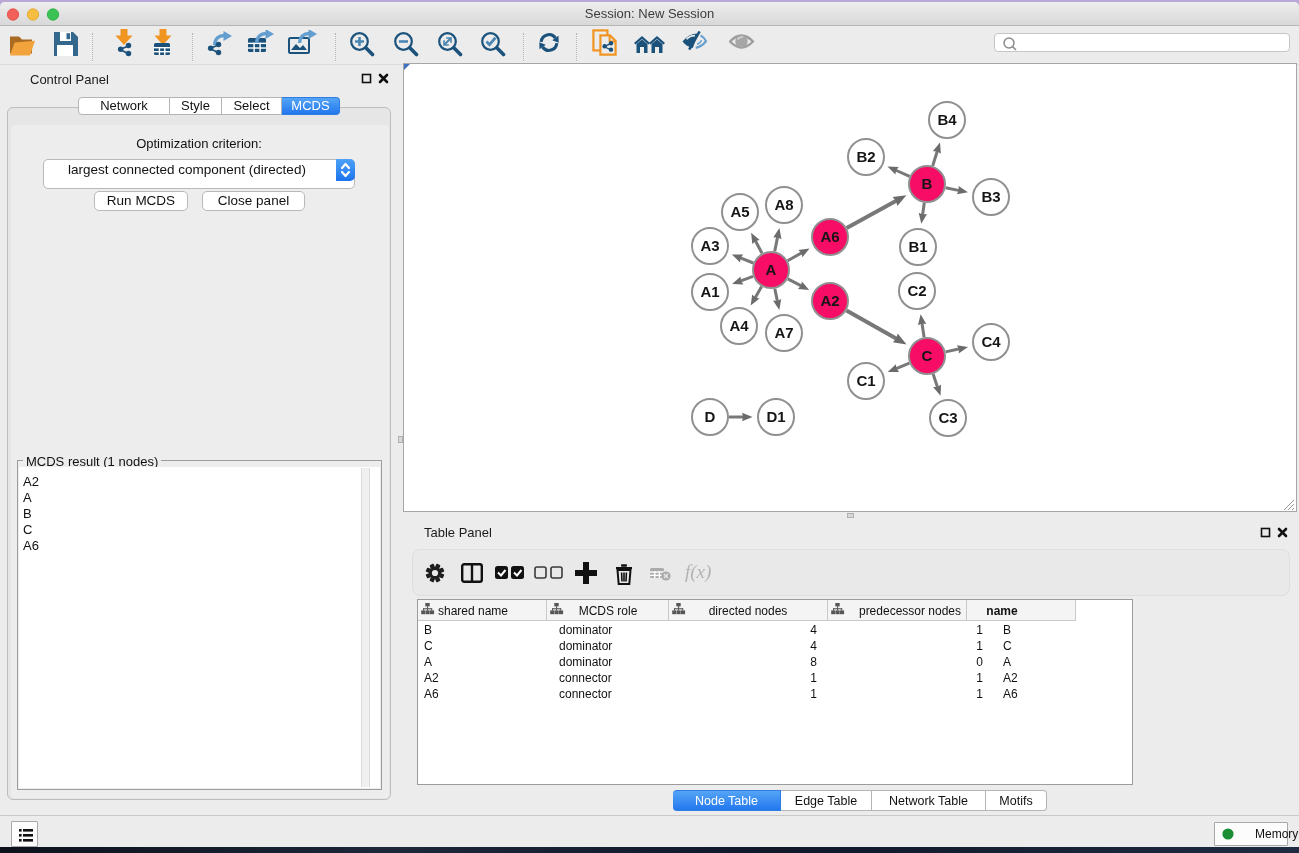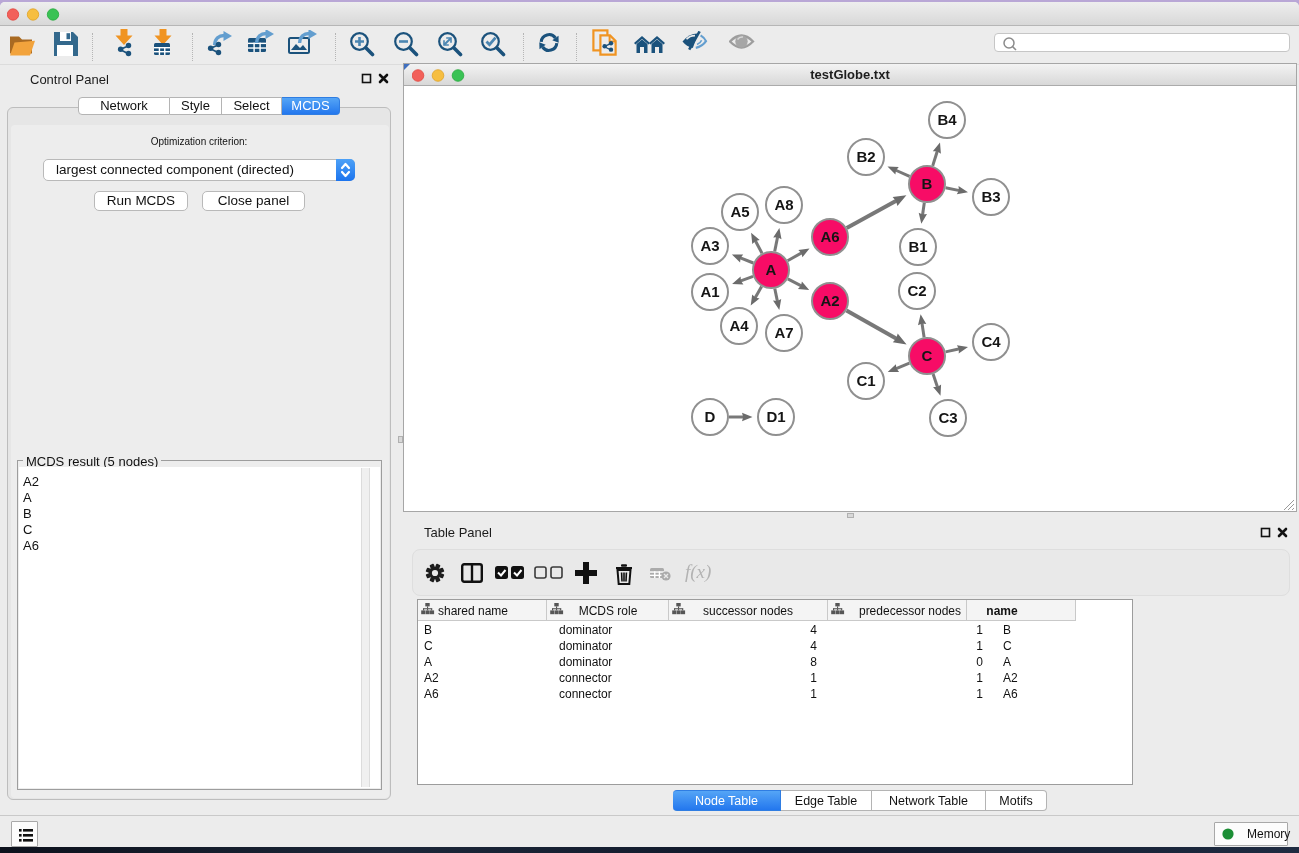--- a/index.html
+++ b/index.html
@@ -11,21 +11,21 @@
 #toolbar { position:absolute; left:0; top:27px; width:100%; height:38px; background:#ececec; border-bottom:1px solid #dcdcdc; }
 .sep { position:absolute; top:6px; height:28px; width:0; border-left:1px dotted #b5b5b5; }
 #search { position:absolute; left:994px; top:6px; width:296px; height:19px; background:#fff; border:1px solid #c6c6c6; border-radius:4px; }
 .paneltext { font-size:13px; color:#1c1c1c; }
 #ctl-tabs { position:absolute; top:97px; left:78px; height:18px; display:flex; font-size:13px; z-index:5; }
 #ctl-tabs div { border:1px solid #b4b4b4; border-left:none; background:#fff; color:#111; text-align:center; line-height:16px; }
 #ctl-tabs div:first-child { border-left:1px solid #b4b4b4; border-radius:4px 0 0 4px; }
 #ctl-tabs div.sel { background:linear-gradient(#55a5f6,#2377ee); color:#fff; border-color:#2f7de2; border-radius:0 4px 4px 0; }
 #ctl-box { position:absolute; left:7px; top:107px; width:384px; height:693px; border:1px solid #bdbdbd; border-radius:6px; background:#e6e6e6; }
 #ctl-inner { position:absolute; left:3px; top:17px; width:378px; height:673px; background:#ededed; border-radius:4px; }
-#dd { position:absolute; left:43px; top:159px; width:312px; height:22px; background:#fff; border:1px solid #b9b9b9; border-radius:5px; font-size:13.5px; color:#111; line-height:20px; padding-left:12px; }
+#dd { position:absolute; left:43px; top:159px; width:312px; height:30px; background:#fff; border:1px solid #b9b9b9; border-radius:5px; font-size:13.5px; color:#111; line-height:20px; padding-left:24px; }
 #dd .step { position:absolute; right:-1px; top:-1px; width:19px; height:22px; background:linear-gradient(#4da1f7,#1c74ee); border-radius:0 5px 5px 0; }
 .btn { position:absolute; height:20px; background:#fff; border:1px solid #b9b9b9; border-radius:5px; font-size:13.5px; color:#111; text-align:center; line-height:18px; }
 #fieldset { position:absolute; left:17px; top:460px; width:365px; height:330px; border:1px solid #9d9d9d; }
 #fieldset .legend { position:absolute; left:5px; top:-7px; background:#ededed; padding:0 3px; font-size:13px; color:#111; }
 #fieldset .list { position:absolute; left:1px; top:6px; width:361px; height:321px; background:#fff; font-size:13px; color:#111; line-height:16px; padding:7px 0 0 4px; }
 #fieldset .sb { position:absolute; right:11px; top:7px; width:9px; height:319px; background:#f0f0f0; border-left:1px solid #dcdcdc; border-right:1px solid #dcdcdc; }
 #netwin { position:absolute; left:403px; top:63px; width:894px; height:449px; border:1px solid #a6a6a6; background:#fff; }
 #nettitle { position:absolute; left:0; top:0; width:100%; height:22px; background:linear-gradient(#f3f3f3,#d8d8d8); border-bottom:1px solid #ababab; }
 #nettitle .t { position:absolute; width:100%; text-align:center; top:3px; font-size:13px; font-weight:bold; color:#1d1d1d; }
 #tp-toolbar { position:absolute; left:412px; top:549px; width:878px; height:47px; background:#e9e9e9; border:1px solid #dedede; border-radius:8px; }
@@ -41,20 +41,21 @@
 #wall { position:absolute; left:0; top:847px; width:100%; height:6px; background:linear-gradient(90deg,#0c111c,#1c2739 30%,#10182a 60%,#1e2b41); }
 
 </style></head><body>
 <div id="win"></div>
 <div id="titlebar">
     <svg style="position:absolute;left:7px;top:6px" width="60" height="13" viewBox="0 0 60 13">
       <circle cx="6" cy="6.5" r="5.7" fill="#f2605a" stroke="#e1443c" stroke-width="0.8"></circle>
       <circle cx="26" cy="6.5" r="5.7" fill="#f6be40" stroke="#dfa123" stroke-width="0.8"></circle>
       <circle cx="46" cy="6.5" r="5.7" fill="#3ac255" stroke="#24a83b" stroke-width="0.8"></circle>
     </svg>
+    <div class="t">Session: New Session</div>
   </div>
 <div id="toolbar">
     <div class="sep" style="left:92px"></div>
     <div class="sep" style="left:192px"></div>
     <div class="sep" style="left:335px"></div>
     <div class="sep" style="left:523px"></div>
     <div class="sep" style="left:576px"></div>
     <svg style="position:absolute;left:8px;top:4px" width="28" height="28" viewBox="0 0 28 28">
       <path d="M2 5.5 h9 l3 3 h10 v14 h-22 z" fill="#a96a22"></path>
       <path d="M6.5 11.5 L27 9.8 L22 24.5 L2 24.5 z" fill="#f2a33c"></path>
@@ -198,43 +199,35 @@
   </svg>
 <div id="ctl-tabs">
     <div style="width:92px">Network</div>
     <div style="width:52px">Style</div>
     <div style="width:60px">Select</div>
     <div class="sel" style="width:58px">MCDS</div>
   </div>
 <div id="ctl-box">
     <div id="ctl-inner"></div>
   </div>
-<div class="abs" style="left:0;top:136px;width:398px;text-align:center;font-size:10px;color:#111">Optimization criterion:</div>
+<div class="abs" style="left:0;top:136px;width:398px;text-align:center;font-size:13px;color:#111">Optimization criterion:</div>
 <div id="dd">largest connected component (directed)<div class="step">
       <svg style="position:absolute;left:3px;top:2px" width="13" height="18" viewBox="0 0 13 18">
         <path d="M3 7 L6.5 3 L10 7" stroke="#fff" stroke-width="2.2" fill="none" stroke-linecap="round" stroke-linejoin="round"></path>
         <path d="M3 11 L6.5 15 L10 11" stroke="#fff" stroke-width="2.2" fill="none" stroke-linecap="round" stroke-linejoin="round"></path>
       </svg>
     </div></div>
 <div class="btn" style="left:94px;top:191px;width:94px">Run MCDS</div>
 <div class="btn" style="left:202px;top:191px;width:103px">Close panel</div>
 <div id="fieldset">
-    <div class="legend">MCDS result (5 nodes)</div>
+    <div class="legend">MCDS result (1 nodes)</div>
     <div class="list">A2<br>A<br>B<br>C<br>A6</div>
     <div class="sb"></div>
   </div>
 <div id="netwin">
-    <div id="nettitle">
-      <svg style="position:absolute;left:8px;top:5px" width="60" height="13" viewBox="0 0 60 13">
-        <circle cx="6" cy="6.5" r="5.8" fill="#f2605a" stroke="#e1443c" stroke-width="0.8"></circle>
-        <circle cx="26" cy="6.5" r="5.8" fill="#f6be40" stroke="#dfa123" stroke-width="0.8"></circle>
-        <circle cx="46" cy="6.5" r="5.8" fill="#3ac255" stroke="#24a83b" stroke-width="0.8"></circle>
-      </svg>
-      <div class="t">testGlobe.txt</div>
-    </div>
     <svg style="position:absolute;left:0px;top:0px" width="6" height="6" viewBox="0 0 6 6">
       <path d="M0 0 h6 L0 6 z" fill="#3f6fbf"></path>
     </svg>
     <svg style="position:absolute;left:879px;top:435px" width="12" height="12" viewBox="0 0 12 12">
       <path d="M11 1 L1 11 M11 5 L5 11 M11 9 L9 11" stroke="#9a9a9a" stroke-width="1" fill="none"></path>
     </svg>
   </div>
 <svg width="893" height="426" style="position:absolute;left:404px;top:86px">
 <line x1="349.1" y1="190.4" x2="336.1" y2="195.1" stroke="#787878" stroke-width="3.0"></line>
 <polygon points="328.1,198.0 336.6,190.5 336.9,194.9 339.4,198.4" fill="#6b6b6b"></polygon>
@@ -409,21 +402,21 @@
         <rect x="2" y="5.2" width="9.2" height="1.1"></rect>
         <rect x="2" y="5.6" width="1.1" height="1.8"></rect>
         <rect x="10.1" y="5.6" width="1.1" height="1.8"></rect>
         <rect x="6" y="5.6" width="1.1" height="1.8"></rect>
         <rect x="0.2" y="7.4" width="4.1" height="3.8"></rect>
         <rect x="4.6" y="7.4" width="4.1" height="3.8"></rect>
         <rect x="9" y="7.4" width="4.1" height="3.8"></rect>
       </g>
     </svg>
     <div class="th" style="left:251px;width:159px"></div>
-    <div class="td" style="left:260px;top:3px;width:140px;text-align:center;font-weight:normal">successor nodes</div>
+    <div class="td" style="left:260px;top:3px;width:140px;text-align:center;font-weight:normal">directed nodes</div>
     <svg style="position:absolute;left:254px;top:3px" width="14" height="12" viewBox="0 0 14 12">
       <g transform="translate(0,0)" fill="#565656">
         <rect x="4.3" y="0" width="4.4" height="3.4"></rect>
         <rect x="6" y="3.4" width="1.1" height="2"></rect>
         <rect x="2" y="5.2" width="9.2" height="1.1"></rect>
         <rect x="2" y="5.6" width="1.1" height="1.8"></rect>
         <rect x="10.1" y="5.6" width="1.1" height="1.8"></rect>
         <rect x="6" y="5.6" width="1.1" height="1.8"></rect>
         <rect x="0.2" y="7.4" width="4.1" height="3.8"></rect>
         <rect x="4.6" y="7.4" width="4.1" height="3.8"></rect>
@@ -483,16 +476,16 @@
 <div class="sbtn" style="left:11px;top:821px;width:27px;height:26px">
     <svg style="position:absolute;left:4px;top:3px" width="20" height="20" viewBox="0 0 20 20">
       <rect x="3" y="4" width="2.6" height="2.6" fill="#111"></rect>
       <rect x="7" y="4" width="10" height="2.6" fill="#111"></rect>
       <rect x="3" y="9" width="2.6" height="2.6" fill="#111"></rect>
       <rect x="7" y="9" width="10" height="2.6" fill="#111"></rect>
       <rect x="3" y="14" width="2.6" height="2.6" fill="#111"></rect>
       <rect x="7" y="14" width="10" height="2.6" fill="#111"></rect>
     </svg>
   </div>
-<div class="sbtn" style="left:1214px;top:822px;width:74px;height:24px;font-size:12px;color:#111;text-align:left;line-height:23px;padding-left:32px">Memory</div>
+<div class="sbtn" style="left:1214px;top:822px;width:74px;height:24px;font-size:12px;color:#111;text-align:left;line-height:23px;padding-left:40px">Memory</div>
 <svg style="position:absolute;left:1222px;top:828px" width="12" height="12" viewBox="0 0 12 12">
     <circle cx="6" cy="6" r="5.6" fill="#1b8e35"></circle>
   </svg>
 <div id="wall"></div>
 </body></html>

